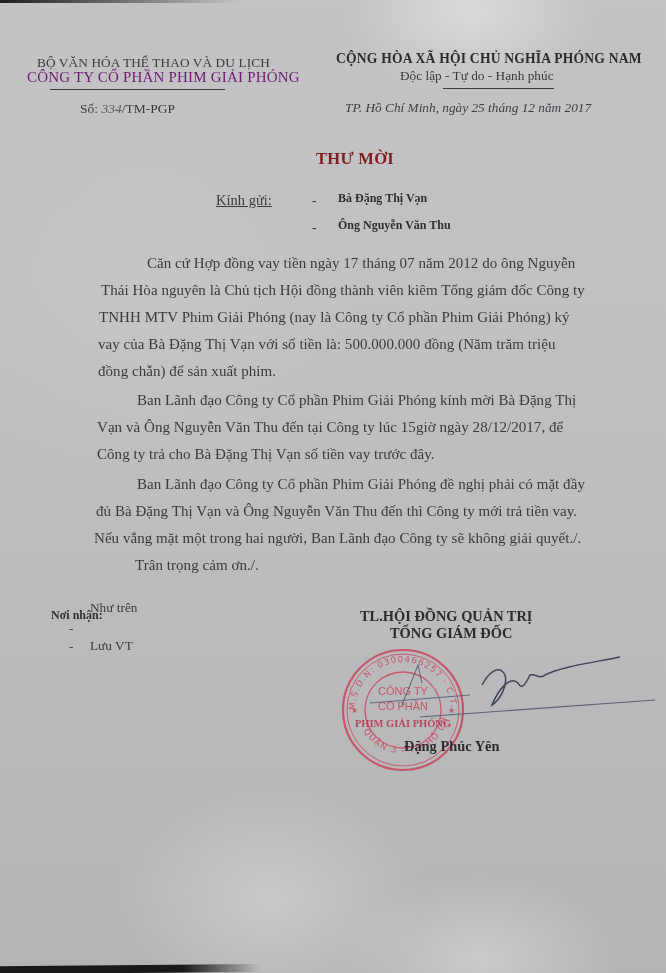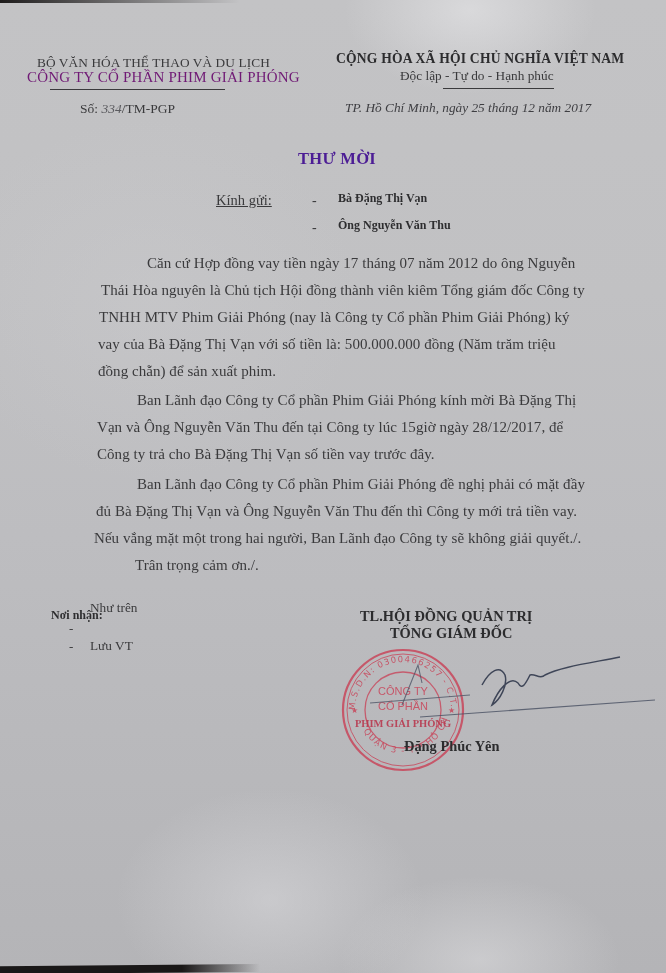--- a/index.html
+++ b/index.html
@@ -57,21 +57,21 @@
     .hdr-right-2 {
       left: 400px; top: 68px; font-size: 13.3px; color: #3a3a3c;
     }
     .hdr-right-rule {
       position: absolute; left: 443px; top: 88px; width: 111px; height: 1px; background: #3a3a3c;
     }
     .date-line {
       left: 345px; top: 100px; font-size: 13.3px; font-style: italic; color: #3e3e42;
     }
     .title {
-      left: 298px; top: 149px; font-size: 16.5px; font-weight: bold; letter-spacing: 0.3px; color: #4c1d95;
+      left: 316px; top: 149px; font-size: 16.5px; font-weight: bold; letter-spacing: 0.3px; color: #7f1d1d;
     }
     .kg-label {
       left: 216px; top: 192px; font-size: 14.5px; text-decoration: underline; color: #3a3a3c;
     }
     .dash { font-size: 14px; color: #3a3a3c; }
     .dash-1 { left: 312px; top: 193px; }
     .dash-2 { left: 312px; top: 220px; }
     .recipient {
       font-size: 12px; font-weight: bold; color: #2e2e30;
     }
@@ -124,21 +124,21 @@
 <div class="dark-top"></div>
 <div class="dark-bottom"></div>
 
 <div class="abs hdr-left-1">BỘ VĂN HÓA THỂ THAO VÀ DU LỊCH</div>
 <div class="abs hdr-left-2">CÔNG TY CỔ PHẦN PHIM GIẢI PHÓNG</div>
 <div class="hdr-left-rule"></div>
 <div class="abs doc-number">
   <span>Số: </span><span class="num">334</span><span>/TM-PGP</span>
 </div>
 
-<div class="abs hdr-right-1">CỘNG HÒA XÃ HỘI CHỦ NGHĨA VIỆT NAM</div>
+<div class="abs hdr-right-1">CỘNG HÒA XÃ HỘI CHỦ NGHĨA PHÓNG NAM</div>
 <div class="abs hdr-right-2">Độc lập - Tự do - Hạnh phúc</div>
 <div class="hdr-right-rule"></div>
 <div class="abs date-line">TP. Hồ Chí Minh, ngày 25 tháng 12  năm 2017</div>
 
 <div class="abs title">THƯ MỜI</div>
 
 <div class="abs kg-label">Kính gửi:</div>
 <div class="abs dash dash-1">-</div>
 <div class="abs dash dash-2">-</div>
 <div class="abs recipient recipient-1">Bà Đặng Thị Vạn</div>

